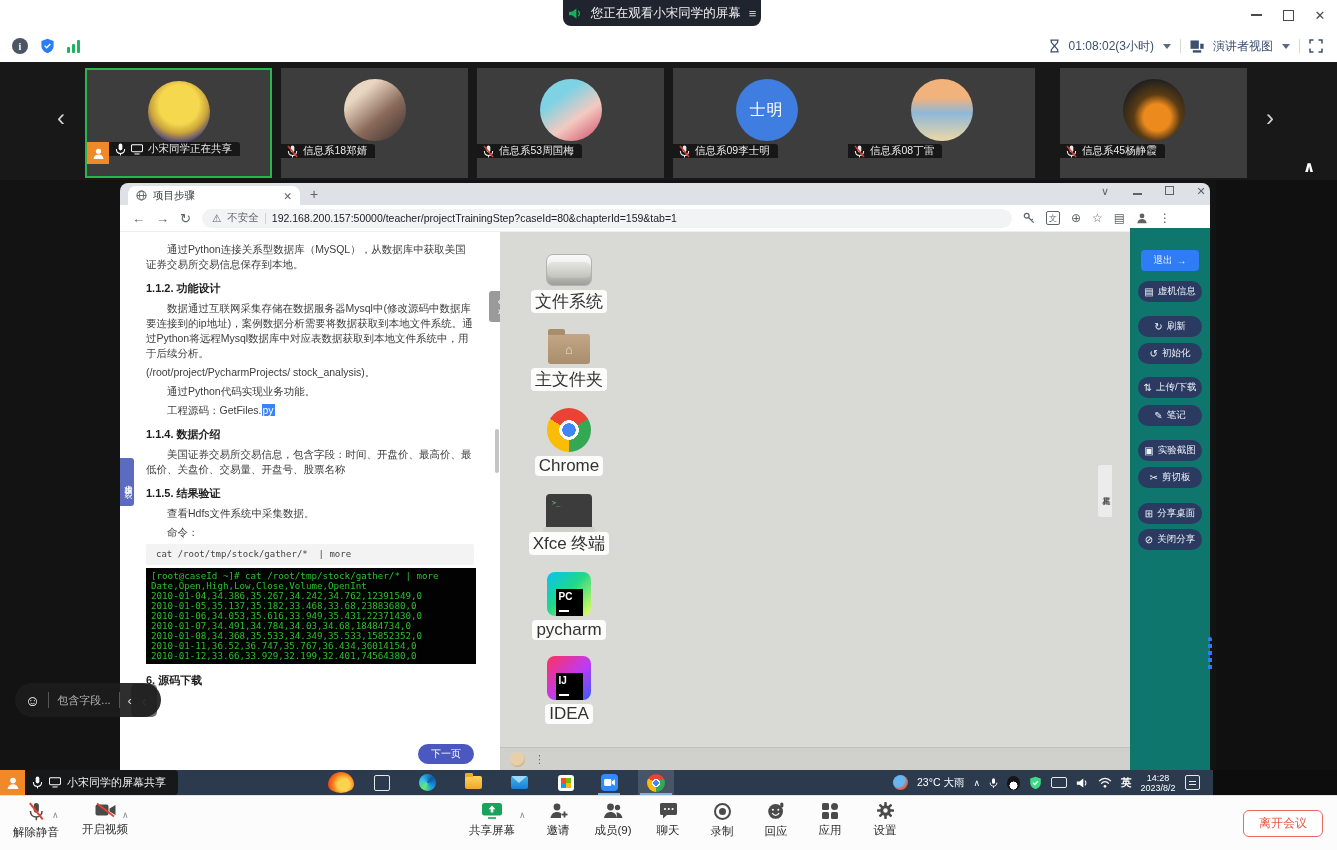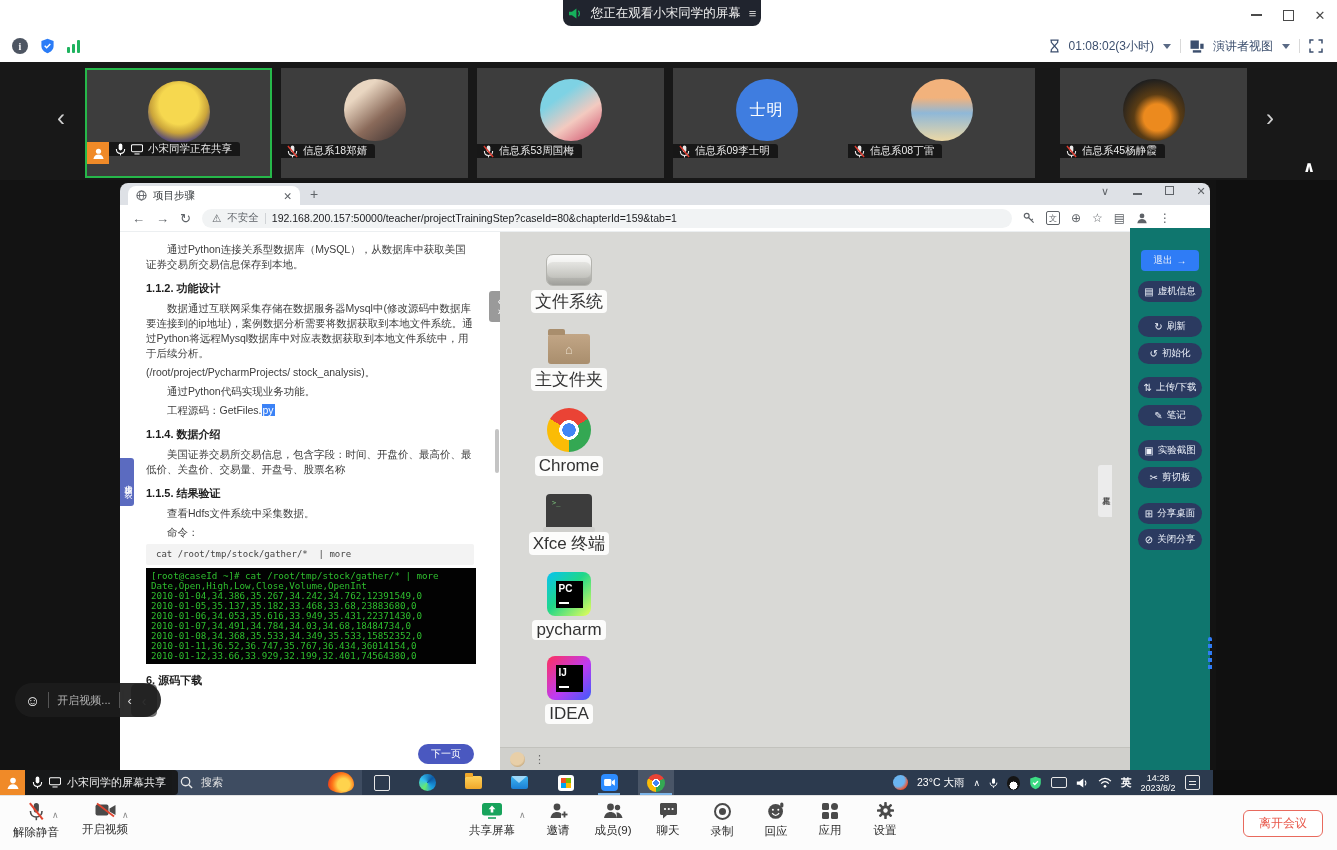--- a/index.html
+++ b/index.html
@@ -89,21 +89,21 @@
   .folder{width:42px;height:30px;margin-top:6px;background:linear-gradient(#c2a686,#a98e6d);border-radius:3px;position:relative;
           display:flex;align-items:center;justify-content:center;color:#e8dcc8;font-size:13px}
   .folder::before{content:"";position:absolute;left:0;top:-5px;width:17px;height:6px;background:#a98e6d;border-radius:2px 2px 0 0}
   .chromeball{width:44px;height:44px;border-radius:50%;
      background:radial-gradient(circle,#4285f4 0 21%,#fff 22% 31%,rgba(0,0,0,0) 32%),
                 conic-gradient(from -60deg,#ea4335 0 120deg,#34a853 120deg 240deg,#fbbc05 240deg 360deg)}
   .xterm{width:46px;height:34px;background:#3c3c3c;border-radius:4px 4px 0 0;position:relative;margin-top:4px;
          display:flex;align-items:flex-start;justify-content:flex-start}
   .xterm i{font-style:normal;color:#7ec87e;font-size:7px;font-family:"DejaVu Sans Mono",monospace;margin:5px 0 0 6px}
   .xterm::after{content:"";position:absolute;left:-3px;bottom:-4px;width:52px;height:5px;background:#cfcfcc;border-radius:2px}
-  .jb{width:44px;height:44px;border-radius:8px;display:flex;align-items:center;justify-content:center}
+  .jb{width:44px;height:44px;border-radius:8px;display:flex;align-items:flex-end;justify-content:center}
   .jb.pc{background:linear-gradient(135deg,#07c3f2,#21d789 45%,#eaff59)}
   .jb.ij{background:linear-gradient(135deg,#fe315d,#bf3bf2 55%,#3b5bfb)}
   .jbin{width:27px;height:27px;background:#000;color:#fff;font-size:10px;font-weight:bold;
         display:flex;align-items:flex-start;justify-content:flex-start;padding:2px 0 0 3px;box-sizing:border-box;position:relative}
   .jbin::after{content:"";position:absolute;left:3px;bottom:4px;width:10px;height:2px;background:#fff}
   .deskstrip{position:absolute;left:380px;top:564px;width:630px;height:23px;background:#d0d0cc;border-top:1px solid #c2c2bd;
              display:flex;align-items:center;gap:9px;padding:0 10px;box-sizing:border-box}
   .miniav{width:15px;height:15px;border-radius:50%;background:radial-gradient(circle at 45% 40%,#e8cfa8 0 55%,#9a7a4a)}
   
   .sidebar{position:absolute;left:1010px;top:45px;width:80px;height:542px;background:#0f766e}
@@ -496,33 +496,26 @@
     </div>
   </div>
   <div class="toolstab">工具栏</div>
   <div class="bluedots"></div>
 </div>
 <div class="abs stageright"></div>
 
 <div class="abs chatpill">
   <span style="color:#fff;font-size:15px">☺</span>
   <span class="cd"></span>
-  <span class="ph">开启视频...</span>
+  <span class="ph">包含字段...</span>
   <span class="cd"></span>
   <span style="color:#dcdcdc;font-size:13px">‹</span>
 </div>
 
 <div class="abs wtaskbar">
-  <div class="searchbox">
-    <svg width="13" height="13" viewBox="0 0 14 14">
-        <circle cx="6" cy="6" r="4.5" fill="none" stroke="#e8e8e8" stroke-width="1.4"></circle>
-        <line x1="9.5" y1="9.5" x2="13" y2="13" stroke="#e8e8e8" stroke-width="1.6"></line>
-      </svg>
-    <span>搜索</span>
-  </div>
   <span class="flame"></span>
   <span class="tbi" style="left:372px">
       <i class="taskview"></i>
     </span>
   <span class="tbi" style="left:418px">
       <i class="edge"></i>
     </span>
   <span class="tbi" style="left:464px">
       <i class="wfolder"></i>
     </span>

